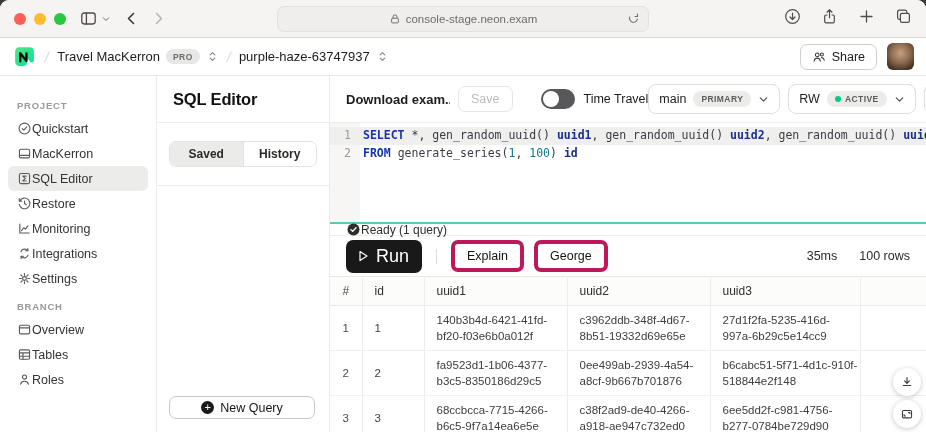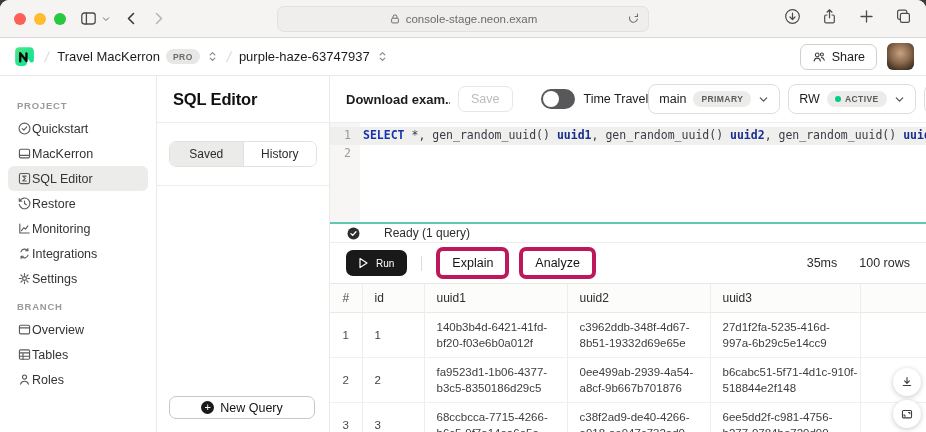--- a/index.html
+++ b/index.html
@@ -40,21 +40,21 @@
   .sidebar { width:157px; border-right:1px solid #eaeae8; padding-top:14px; overflow:hidden; flex-shrink:0; }
   .sb-label { font-size:9.5px; letter-spacing:.08em; color:#9a9a98; padding:10px 17px 5px; font-weight:700; }
   .sb-item { height:25px; display:flex; align-items:center; gap:0; padding:0 9px; margin:0 8px; border-radius:6px; font-size:12.5px; color:#333331; cursor:pointer; }
   .sb-item.active { background:#ececea; font-weight:500; }
   .sb-ic { color:#5b5b59; display:flex; }
   .sb-ic svg { width:15px; height:15px; }
 
   .panel { width:173px; border-right:1px solid #eaeae8; position:relative; flex-shrink:0; }
   .panel-head { height:47px; border-bottom:1px solid #ededeb; display:flex; align-items:center; padding:0 16px; }
   .panel-title { font-size:16.5px; font-weight:600; color:#111; letter-spacing:-.01em; }
-  .panel-tabs { height:63px; border-bottom:1px solid #ededeb; display:flex; align-items:center; padding:0 12px; }
+  .panel-tabs { height:63px; border-bottom:1px solid #ededeb; display:flex; align-items:center; padding:0 12px;font-weight:bold; }
   .seg { flex:1; display:flex; border:1px solid #e2e2e0; border-radius:7px; overflow:hidden; height:26px; background:#fff; }
   .seg-btn { flex:1; display:flex; align-items:center; justify-content:center; font-size:12px; color:#2b2b29; background:#fff; cursor:pointer; }
   .seg-btn.active { background:#ebebe9; border-right:1px solid #e2e2e0; }
   .panel-list { padding:12px; }
   .query-item { height:30px; background:#f4f4f2; border-radius:7px; display:flex; align-items:center; justify-content:space-between; padding:0 8px 0 10px; font-size:12.5px; cursor:pointer; }
   .query-item .q-label { color:#2e70f0; }
   .kebab { color:#2e70f0; font-size:14px; line-height:1; padding:0 3px; }
   .new-query { position:absolute; left:12px; right:14px; bottom:13px; height:23px; border:1px solid #c8c8c6; border-radius:7px; background:#fff; display:flex; align-items:center; justify-content:center; gap:6px; font-size:12.5px; font-weight:500; color:#141414; cursor:pointer; }
   .plus-circ { width:13px; height:13px; border-radius:50%; background:#1a1a1a; color:#fff; display:flex; align-items:center; justify-content:center; font-size:11px; line-height:1; }
 
@@ -78,25 +78,25 @@
   .code-line { display:flex; position:relative; }
   .code-line.active { background:#efefed; }
   .lnum { width:30px; text-align:right; padding-right:9px; color:#9a9a98; flex-shrink:0; }
   .lcode { white-space:pre; padding-left:3px; color:#3c3c46; }
   .tk-kw { color:#1532b0; font-weight:700; }
   .tk-fn { color:#3c3c46; }
   .tk-al { color:#1a2e90; font-weight:700; }
   .tk-num { color:#0e7490; }
   .tk-pl { color:#3c3c46; }
 
-  .statusbar { border-top:2px solid #5dc9b3; border-bottom:1px solid #ededeb; height:21px; display:flex; align-items:center; gap:24px; padding:0 17px; font-size:12px; color:#2e2e2c; flex-shrink:0; }
+  .statusbar { border-top:2px solid #5dc9b3; border-bottom:1px solid #ededeb; height:14px; display:flex; align-items:center; gap:1px; padding:0 17px; font-size:12px; color:#2e2e2c; flex-shrink:0; }
   .statusbar svg { width:13px; height:13px; display:block; }
 
   .actions { height:40px; display:flex; align-items:center; gap:10px; padding:0 16px; flex-shrink:0; }
-  .run-btn { background:#191919; color:#fff; border:none; border-radius:7px; padding:6px 13px 6px 10px; font-size:10px; font-weight:500; display:flex; align-items:center; gap:6px; cursor:pointer; }
+  .run-btn { background:#191919; color:#fff; border:none; border-radius:7px; padding:6px 13px 6px 10px; font-size:18px; font-weight:500; display:flex; align-items:center; gap:6px; cursor:pointer; }
   .run-btn svg { width:14px; height:14px; }
   .adiv { width:1px; height:15px; background:#dcdcda; margin:0 4px; }
   .ghost-btn { border:4px solid #be185d; border-radius:7px; background:#fff; color:#141414; font-size:12.5px; padding:5px 12px; cursor:pointer; }
   .metrics { margin-left:auto; display:flex; gap:22px; font-size:12.5px; color:#2b2b29; }
 
   .results { flex:1; overflow:hidden; }
   table { width:100%; border-collapse:collapse; table-layout:fixed; }
   th { border-top:1px solid #e9e9e7; border-bottom:1px solid #e9e9e7; border-right:1px solid #ededeb; background:#fcfcfb; font-size:12px; font-weight:500; color:#2e2e2c; text-align:left; padding:7px 12px; }
   td { border-bottom:1px solid #f0f0ee; border-right:1px solid #ededeb; font-size:11.5px; color:#3d3d3b; padding:6px 2px 6px 12px; line-height:16px; vertical-align:middle; overflow-wrap:break-word; }
   th.c0, td.c0 { text-align:center; padding:7px 2px; color:#4c4c4a; }
@@ -380,41 +380,42 @@
         </div>
       </div>
 
       <div class="editor">
           <div class="code-line active">
             <span class="lnum">1</span>
             <span class="lcode"><span class="tk-kw">SELECT</span><span class="tk-pl"> *, </span><span class="tk-fn">gen_random_uuid</span><span class="tk-pl">() </span><span class="tk-al">uuid1</span><span class="tk-pl">, </span><span class="tk-fn">gen_random_uuid</span><span class="tk-pl">() </span><span class="tk-al">uuid2</span><span class="tk-pl">, </span><span class="tk-fn">gen_random_uuid</span><span class="tk-pl">() </span><span class="tk-al">uuid3</span></span>
           </div>
           <div class="code-line">
             <span class="lnum">2</span>
+            <span class="lcode"><span class="tk-kw">FROM</span><span class="tk-pl"> </span><span class="tk-fn">generate_series</span><span class="tk-pl">(</span><span class="tk-num">1</span><span class="tk-pl">, </span><span class="tk-num">100</span><span class="tk-pl">) </span><span class="tk-al">id</span></span>
           </div>
         </div>
 
       <div class="statusbar">
         <svg viewBox="0 0 13 13">
             <circle cx="6.5" cy="6.5" r="6" fill="#2d2d2b"></circle>
             <path d="M3.9 6.6l1.8 1.8 3.3-3.7" stroke="#fff" stroke-width="1.3" fill="none" stroke-linecap="round" stroke-linejoin="round"></path>
           </svg>
         <span>Ready (1 query)</span>
       </div>
 
       <div class="actions">
         <button class="run-btn">
           <svg viewBox="0 0 14 14" fill="none" stroke="#fff" stroke-width="1.2" stroke-linejoin="round">
               <path d="M4 2.5l7 4.5-7 4.5z"></path>
             </svg>
           <span>Run</span>
         </button>
         <span class="adiv"></span>
         <button class="ghost-btn">Explain</button>
-        <button class="ghost-btn">Analyze</button>
+        <button class="ghost-btn">George</button>
         <div class="metrics">
           <span>35ms</span>
           <span>100 rows</span>
         </div>
       </div>
 
       <div class="results">
         <table>
           <colgroup>
               <col style="width:32px">

